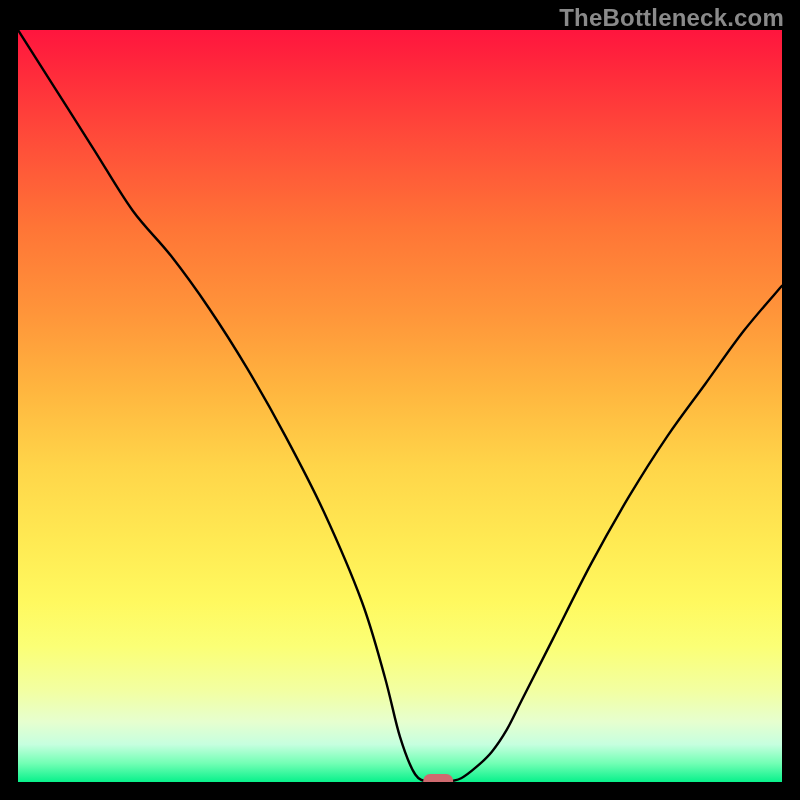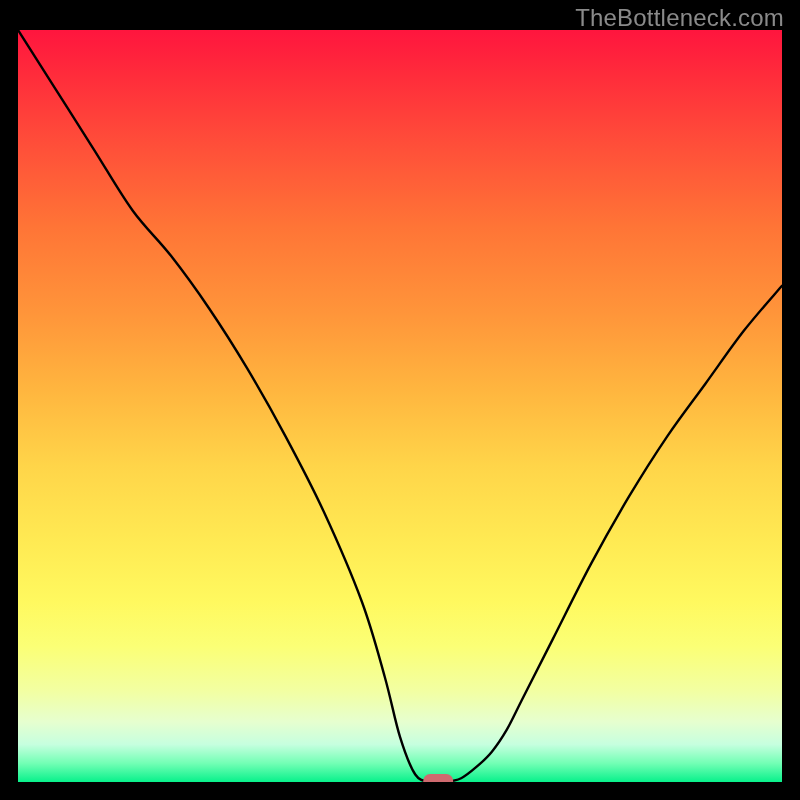--- a/index.html
+++ b/index.html
@@ -12,20 +12,21 @@
   }
   .watermark {
     position: absolute;
     top: 4px;
     right: 16px;
     color: #8a8a8a;
     font-family: Arial, Helvetica, sans-serif;
     font-size: 24px;
     letter-spacing: 0.2px;
     z-index: 10;
+    font-weight: bold;
   }
   .plot-area {
     position: absolute;
     left: 18px;
     top: 30px;
     width: 764px;
     height: 752px;
     background: linear-gradient(to bottom,
       #ff153e 0%,
       #ff2c3b 6%,

